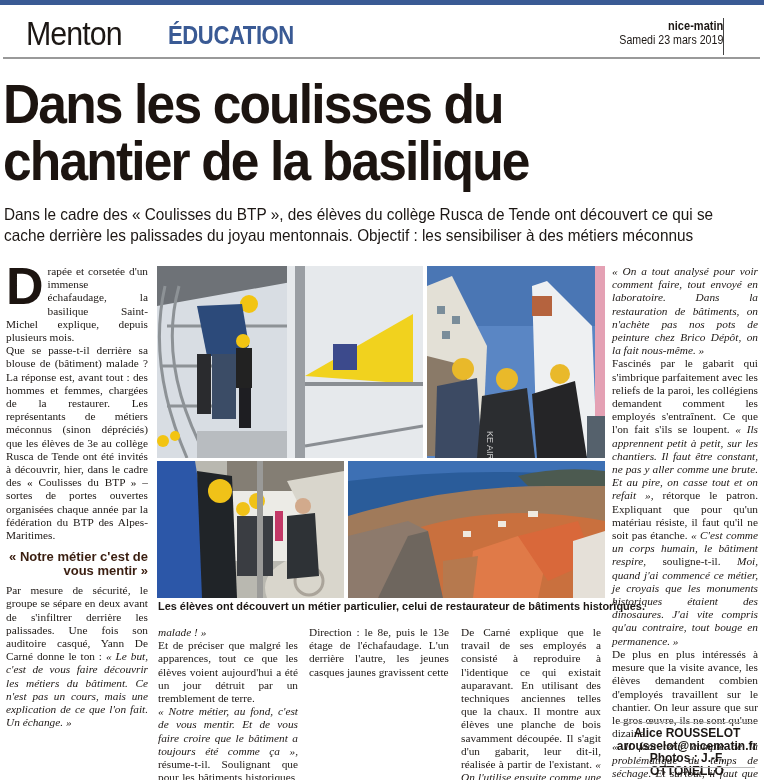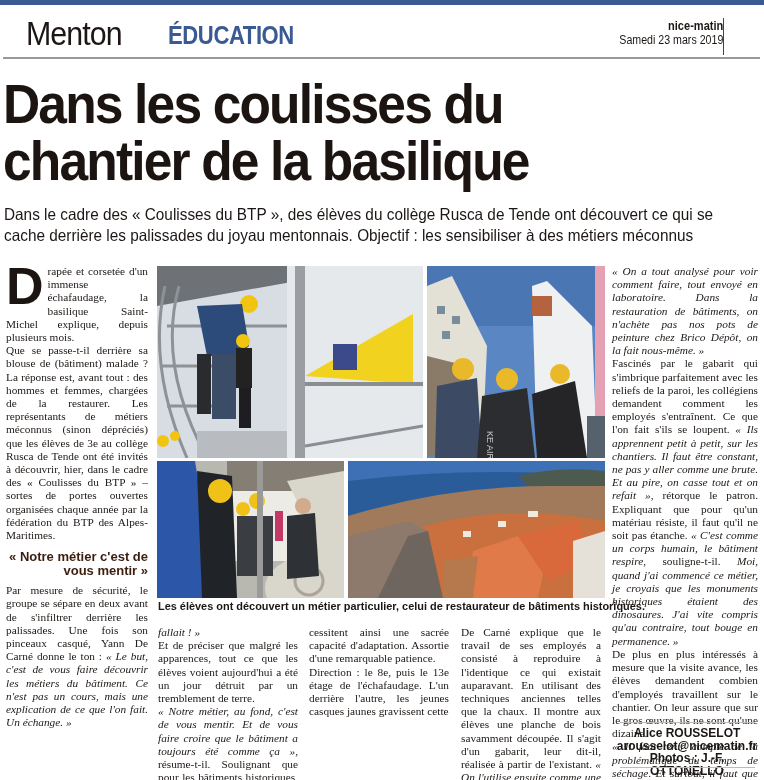--- a/index.html
+++ b/index.html
@@ -50,21 +50,21 @@
   <div>Dans les coulisses du</div>
   <div>chantier de la basilique</div>
 </h1>
 
 <div class="deck">Dans le cadre des « Coulisses du BTP », des élèves du collège Rusca de Tende ont découvert ce qui se cache derrière les palissades du joyau mentonnais. Objectif : les sensibiliser à des métiers méconnus</div>
 
 <div class="col col1">
   <p><span class="dropcap">D</span><span>rapée et corsetée d'un immense échafaudage, la basilique Saint-Michel explique, depuis plusieurs mois.</span></p>
   <p>Que se passe-t-il derrière sa blouse de (bâtiment) malade ? La réponse est, avant tout : des hommes et femmes, chargées de la restaurer. Les représentants de métiers méconnus (sinon dépréciés) que les élèves de 3e au collège Rusca de Tende ont été invités à découvrir, hier, dans le cadre des « Coulisses du BTP » – sortes de portes ouvertes organisées chaque année par la fédération du BTP des Alpes-Maritimes.</p>
   <div class="subhead">« Notre métier c'est de vous mentir »</div>
-  <p><span>Par mesure de sécurité, le groupe se sépare en deux avant de s'infiltrer derrière les palissades. Une fois son pinceaux casqué, Yann De Carné donne le ton : </span><i>« Le but, c'est de vous faire découvrir les métiers du bâtiment. Ce n'est pas un cours, mais une explication de ce que l'on fait. Un échange. »</i></p>
+  <p><span>Par mesure de sécurité, le groupe se sépare en deux avant de s'infiltrer derrière les palissades. Une fois son auditoire casqué, Yann De Carné donne le ton : </span><i>« Le but, c'est de vous faire découvrir les métiers du bâtiment. Ce n'est pas un cours, mais une explication de ce que l'on fait. Un échange. »</i></p>
 
 </div>
 
 <div class="photo" style="left:157px; top:266px; width:266px; height:192px;">
   <svg width="266" height="192" viewBox="0 0 266 192">
     <rect width="266" height="192" fill="#d8dde3"></rect>
     <path d="M0 0 L266 0 L266 40 Q200 10 140 15 L0 40 Z" fill="#6e7277"></path>
     <rect x="130" y="0" width="136" height="192" fill="#e6e9ec"></rect>
     <rect x="138" y="0" width="10" height="192" fill="#9a9ea3"></rect>
     <path d="M148 110 L256 48 L256 118 Z" fill="#f1d21e"></path>
@@ -154,27 +154,26 @@
         <rect x="150" y="60" width="8" height="6"></rect>
         <rect x="180" y="50" width="10" height="6"></rect>
         <rect x="115" y="70" width="8" height="6"></rect>
       </g>
   </svg>
 </div>
 
 <div class="caption">Les élèves ont découvert un métier particulier, celui de restaurateur de bâtiments historiques.</div>
 
 <div class="col col2">
-  <p><i>fallait ! »</i></p>
+  <p><i>malade ! »</i></p>
   <p>Et de préciser que malgré les apparences, tout ce que les élèves voient aujourd'hui a été un jour détruit par un tremblement de terre.</p>
   <p><i>« Notre métier, au fond, c'est de vous mentir. Et de vous faire croire que le bâtiment a toujours été comme ça »</i><span>, résume-t-il. Soulignant que pour les bâtiments historiques, les solutions techniques doivent toujours être trouvées au cas par cas. Et né-</span></p>
 </div>
 
 <div class="col col3">
-  <p>cessitent ainsi une sacrée capacité d'adaptation. Assortie d'une remarquable patience.</p>
   <p><span>Direction : le 8e, puis le 13e étage de l'échafaudage. L'un derrière l'autre, les jeunes casques jaunes gravissent cette </span></p>
 
 </div>
 
 <div class="col col4">
   <p><span>De Carné explique que le travail de ses employés a consisté à reproduire à l'identique ce qui existait auparavant. En utilisant des techniques anciennes telles que la chaux. Il montre aux élèves une planche de bois savamment découpée. Il s'agit d'un gabarit, leur dit-il, réalisée à partir de l'existant. </span><i>« On l'utilise ensuite comme une truelle géante. Il faut tirer de manière constante. »</i></p>
 </div>
 
 <div class="col col5">
   <p><i>« On a tout analysé pour voir comment faire, tout envoyé en laboratoire. Dans la restauration de bâtiments, on n'achète pas nos pots de peinture chez Brico Dépôt, on la fait nous-même. »</i></p>

